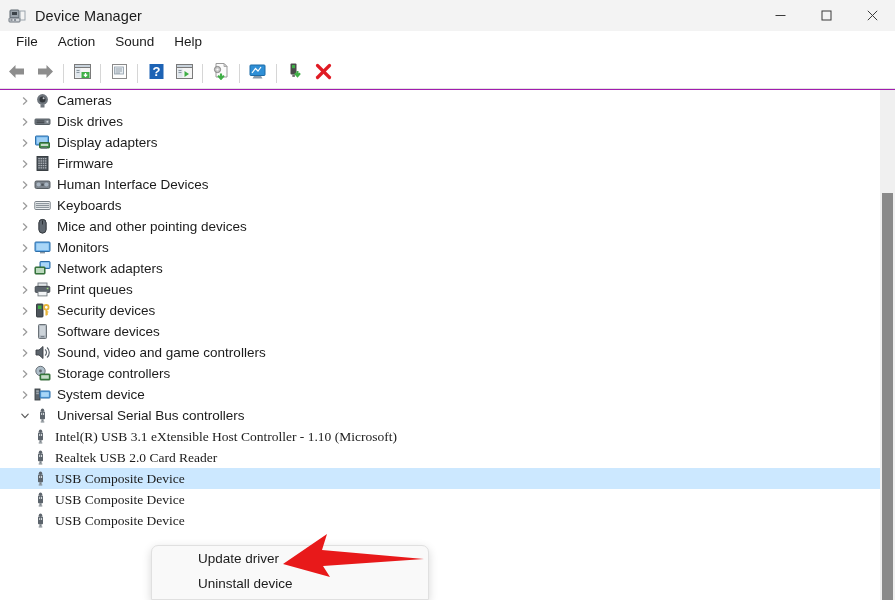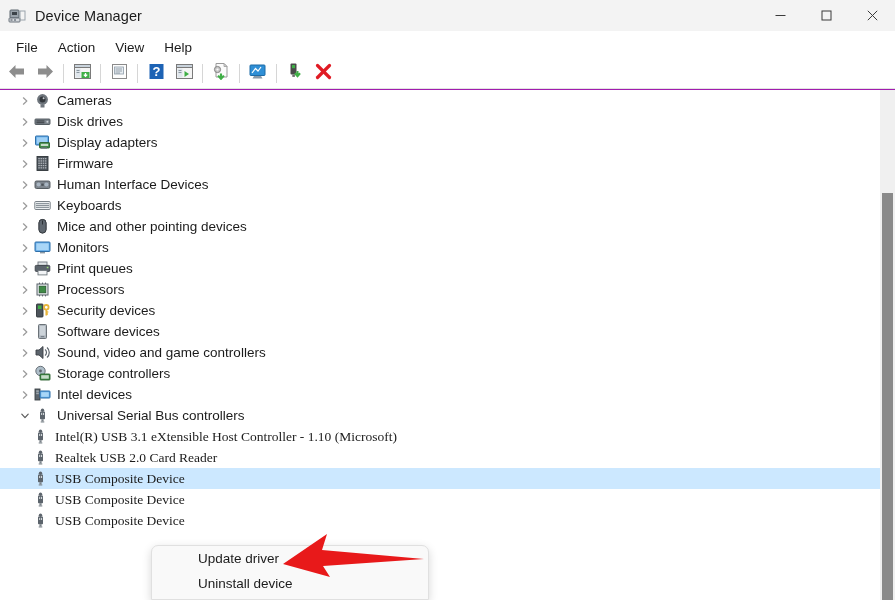--- a/index.html
+++ b/index.html
@@ -23,21 +23,21 @@
   }
   .winbtns { position:absolute; right:0; top:0; height:31px; display:flex; }
   .winbtn {
     width:46px; height:31px; display:flex; align-items:center; justify-content:center;
     color:#3b3b3b; font-size:12px;
   }
 
   
   .menubar {
     position:absolute; top:31px; left:0; width:895px; height:27px;
-    background:#ffffff; display:flex; align-items:flex-end; padding-left:6px;
+    background:#ffffff; display:flex; align-items:flex-start; padding-left:6px;
   }
   .menu-item {
     font-size:13.5px; color:#1b1b1b; padding:3px 10px; border-radius:3px;
   }
 
   
   .toolbar {
     position:absolute; top:58px; left:0; width:895px; height:31px;
     background:#ffffff; display:flex; align-items:center; padding-left:3px;
     border-bottom:1px solid #e2e2e2;
@@ -135,21 +135,21 @@
             <line x1="0.8" y1="0.8" x2="10.2" y2="10.2" stroke="#3b3b3b" stroke-width="1"></line>
             <line x1="10.2" y1="0.8" x2="0.8" y2="10.2" stroke="#3b3b3b" stroke-width="1"></line>
           </svg>
       </div>
     </div>
   </div>
 
   <div class="menubar">
     <div class="menu-item">File</div>
     <div class="menu-item">Action</div>
-    <div class="menu-item">View</div>
+    <div class="menu-item">Sound</div>
     <div class="menu-item">Help</div>
   </div>
 
   <div class="toolbar">
 
     <div class="tb">
       <span>
         <svg width="20" height="17" viewBox="0 0 20 17">
           <path d="M8.5 2 L2 8.5 L8.5 15 L8.5 11.5 L17 11.5 L17 5.5 L8.5 5.5 Z" fill="#8d8d8d"></path>
         </svg>
@@ -416,49 +416,43 @@
           <span class="lbl">Monitors</span>
         </div>
         <div class="row lvl1">
           <span class="chev">
             <svg width="10" height="10" viewBox="0 0 10 10">
               <path d="M3.4 1.8 L6.8 5 L3.4 8.2" stroke="#9a9a9a" stroke-width="1.2" fill="none" stroke-linecap="round" stroke-linejoin="round"></path>
             </svg>
           </span>
           <span class="ico">
             <svg width="17" height="17" viewBox="0 0 17 17">
+              <rect x="6" y="1.5" width="10" height="7" rx="0.7" fill="#5fa9e8" stroke="#2f6fa8" stroke-width="1"></rect>
+              <rect x="7" y="2.5" width="8" height="5" fill="#a9d6f7"></rect>
+              <rect x="1" y="7" width="10" height="7" rx="0.7" fill="#3f8a46" stroke="#2a6130" stroke-width="1"></rect>
+              <rect x="2" y="8" width="8" height="5" fill="#bcd9be"></rect>
+            </svg>
+          </span>
+          <span class="lbl">Network adapters</span>
+        </div>
+        <div class="row lvl1">
+          <span class="chev">
+            <svg width="10" height="10" viewBox="0 0 10 10">
+              <path d="M3.4 1.8 L6.8 5 L3.4 8.2" stroke="#9a9a9a" stroke-width="1.2" fill="none" stroke-linecap="round" stroke-linejoin="round"></path>
+            </svg>
+          </span>
+          <span class="ico">
+            <svg width="17" height="17" viewBox="0 0 17 17">
               <rect x="4" y="2" width="9" height="3.4" fill="#e3e6e9" stroke="#70787e" stroke-width="0.9"></rect>
               <rect x="1.2" y="5.4" width="14.6" height="6" rx="1" fill="#5c646c" stroke="#3a4046" stroke-width="0.9"></rect>
               <rect x="4" y="10.5" width="9" height="4.4" fill="#f2f4f6" stroke="#70787e" stroke-width="0.9"></rect>
               <rect x="12.8" y="6.8" width="1.6" height="1.4" fill="#9ee07a"></rect>
             </svg>
           </span>
           <span class="lbl">Print queues</span>
-        </div>
-        <div class="row lvl1">
-          <span class="chev">
-            <svg width="10" height="10" viewBox="0 0 10 10">
-              <path d="M3.4 1.8 L6.8 5 L3.4 8.2" stroke="#9a9a9a" stroke-width="1.2" fill="none" stroke-linecap="round" stroke-linejoin="round"></path>
-            </svg>
-          </span>
-          <span class="ico">
-            <svg width="17" height="17" viewBox="0 0 17 17">
-              <rect x="3" y="3" width="11" height="11" fill="#dfe3e6" stroke="#5c646c" stroke-width="1"></rect>
-              <rect x="5.3" y="5.3" width="6.4" height="6.4" fill="#3f8a46" stroke="#2a6130" stroke-width="0.9"></rect>
-              <g stroke="#5c646c" stroke-width="1">
-                <line x1="5.5" y1="1.6" x2="5.5" y2="3"></line>
-                <line x1="8.5" y1="1.6" x2="8.5" y2="3"></line>
-                <line x1="11.5" y1="1.6" x2="11.5" y2="3"></line>
-                <line x1="5.5" y1="14" x2="5.5" y2="15.4"></line>
-                <line x1="8.5" y1="14" x2="8.5" y2="15.4"></line>
-                <line x1="11.5" y1="14" x2="11.5" y2="15.4"></line>
-              </g>
-            </svg>
-          </span>
-          <span class="lbl">Processors</span>
         </div>
         <div class="row lvl1">
           <span class="chev">
             <svg width="10" height="10" viewBox="0 0 10 10">
               <path d="M3.4 1.8 L6.8 5 L3.4 8.2" stroke="#9a9a9a" stroke-width="1.2" fill="none" stroke-linecap="round" stroke-linejoin="round"></path>
             </svg>
           </span>
           <span class="ico">
             <svg width="17" height="17" viewBox="0 0 17 17">
               <rect x="2.5" y="2" width="6.5" height="13" rx="0.8" fill="#4d545b" stroke="#2f353a" stroke-width="0.9"></rect>
@@ -523,21 +517,21 @@
           </span>
           <span class="ico">
             <svg width="17" height="17" viewBox="0 0 17 17">
               <rect x="1" y="3" width="5" height="11" fill="#5c646c" stroke="#3a4046" stroke-width="0.9"></rect>
               <rect x="2.2" y="4.3" width="2.6" height="1.6" fill="#9fa8b0"></rect>
               <rect x="2.2" y="6.6" width="2.6" height="1.6" fill="#9fa8b0"></rect>
               <rect x="6" y="5" width="10" height="7" rx="0.7" fill="#5fa9e8" stroke="#2f6fa8" stroke-width="1"></rect>
               <rect x="7.2" y="6.2" width="7.6" height="4.6" fill="#a9d6f7"></rect>
             </svg>
           </span>
-          <span class="lbl">Intel devices</span>
+          <span class="lbl">System device</span>
         </div>
         <div class="row lvl1">
           <span class="chev">
             <svg width="10" height="10" viewBox="0 0 10 10">
               <path d="M1.8 3.2 L5 6.6 L8.2 3.2" stroke="#5a5a5a" stroke-width="1.2" fill="none" stroke-linecap="round" stroke-linejoin="round"></path>
             </svg>
           </span>
           <span class="ico">
             <svg width="15" height="17" viewBox="0 0 15 17">
               <rect x="5" y="4.6" width="5" height="7.6" rx="0.7" fill="#5c646c"></rect>

